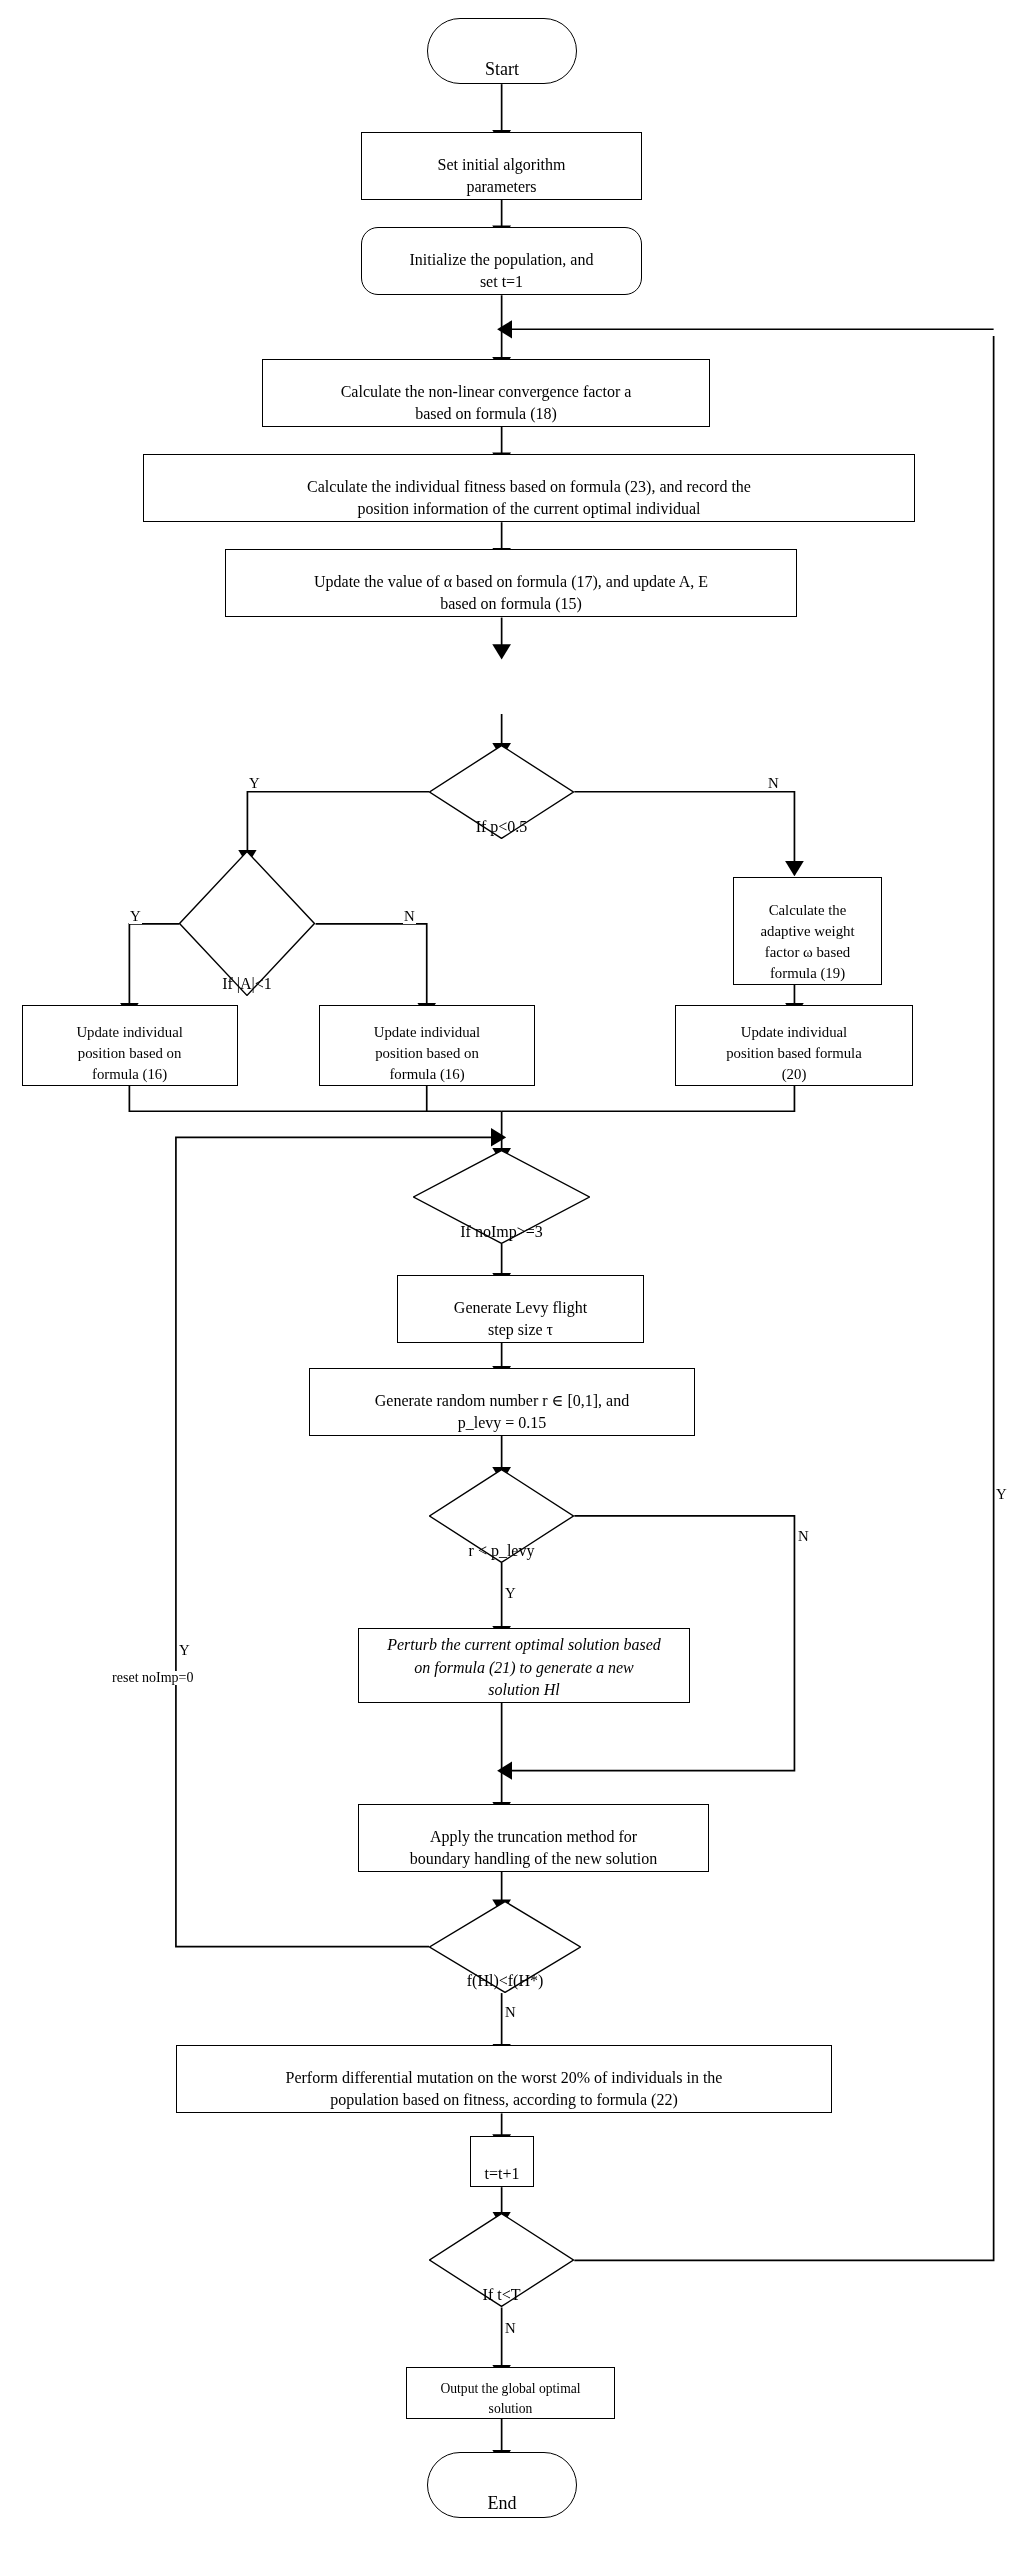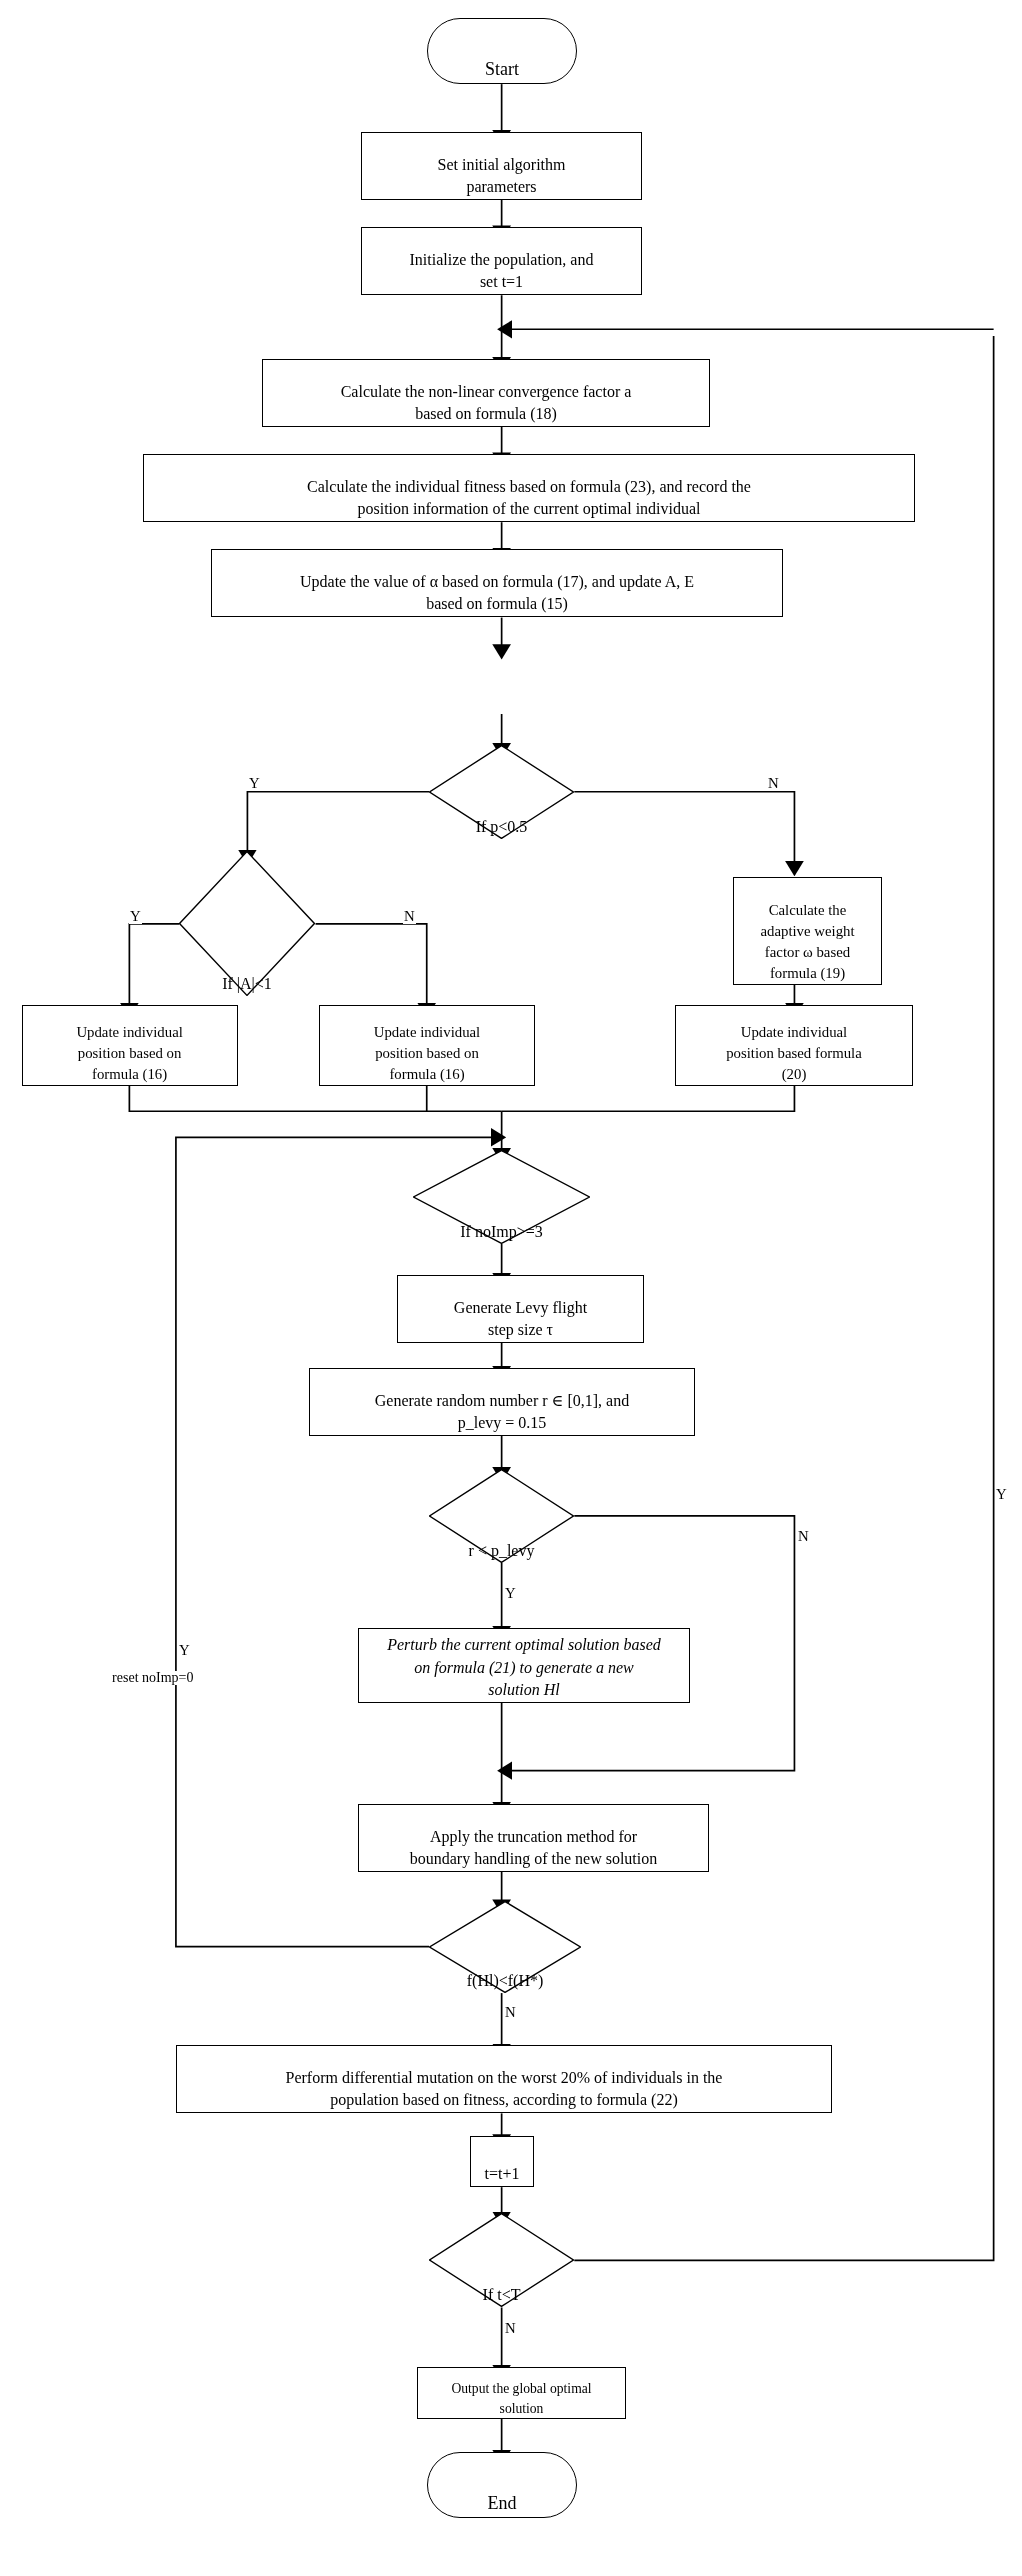--- a/index.html
+++ b/index.html
@@ -155,36 +155,36 @@
 
   <div class="node terminator fs-32" style="left:427px; top:18px; width:150px; height:66px;">
     <span class="txt">Start</span>
   </div>
 
   <div class="node process fs-28" style="left:361px; top:132px; width:281px; height:68px;">
     <span class="txt">Set initial algorithm
 parameters</span>
   </div>
 
-  <div class="node process fs-28" style="left:361px; top:227px; width:281px; height:68px;">
+  <div class="node process fs-28" style="left:361px; top:227px; width:281px; height:68px;border-radius:17px;">
     <span class="txt">Initialize the population, and
 set t=1</span>
   </div>
 
   <div class="node process fs-28" style="left:262px; top:359px; width:448px; height:68px;">
     <span class="txt">Calculate the non-linear convergence factor a
 based on formula (18)</span>
   </div>
 
   <div class="node process fs-28" style="left:143px; top:454px; width:772px; height:68px;">
     <span class="txt">Calculate the individual fitness based on formula (23), and record the
 position information of the current optimal individual</span>
   </div>
 
-  <div class="node process fs-28" style="left:211px; top:549px; width:572px; height:68px;">
+  <div class="node process fs-28" style="left:225px; top:549px; width:572px; height:68px;">
     <span class="txt">Update the value of α based on formula (17), and update A, E
 based on formula (15)</span>
   </div>
 
 
   <div class="node decision fs-28" style="left:429px; top:745px; width:145px; height:94px;">
     <svg class="dia-svg" viewBox="0 0 256 166" preserveAspectRatio="none">
       <polygon points="128,1 255,83 128,165 1,83" fill="#ffffff" stroke="#000000" stroke-width="2.4"></polygon>
     </svg>
     <span class="txt">If p&lt;0.5</span>
@@ -273,21 +273,21 @@
     <span class="txt">t=t+1</span>
   </div>
 
   <div class="node decision fs-28" style="left:429px; top:2213px; width:145px; height:94px;">
     <svg class="dia-svg" viewBox="0 0 256 166" preserveAspectRatio="none">
       <polygon points="128,1 255,83 128,165 1,83" fill="#ffffff" stroke="#000000" stroke-width="2.4"></polygon>
     </svg>
     <span class="txt">If t&lt;T</span>
   </div>
 
-  <div class="node process fs-24" style="left:417px; top:2367px; width:209px; height:52px;">
+  <div class="node process fs-24" style="left:406px; top:2367px; width:209px; height:52px;">
     <span class="txt">Output the global optimal
 solution</span>
   </div>
 
   <div class="node terminator fs-32" style="left:427px; top:2452px; width:150px; height:66px;">
     <span class="txt">End</span>
   </div>
 
   <div class="edge-label fs-26" style="left:248px; top:776px;">
     <span>Y</span>

